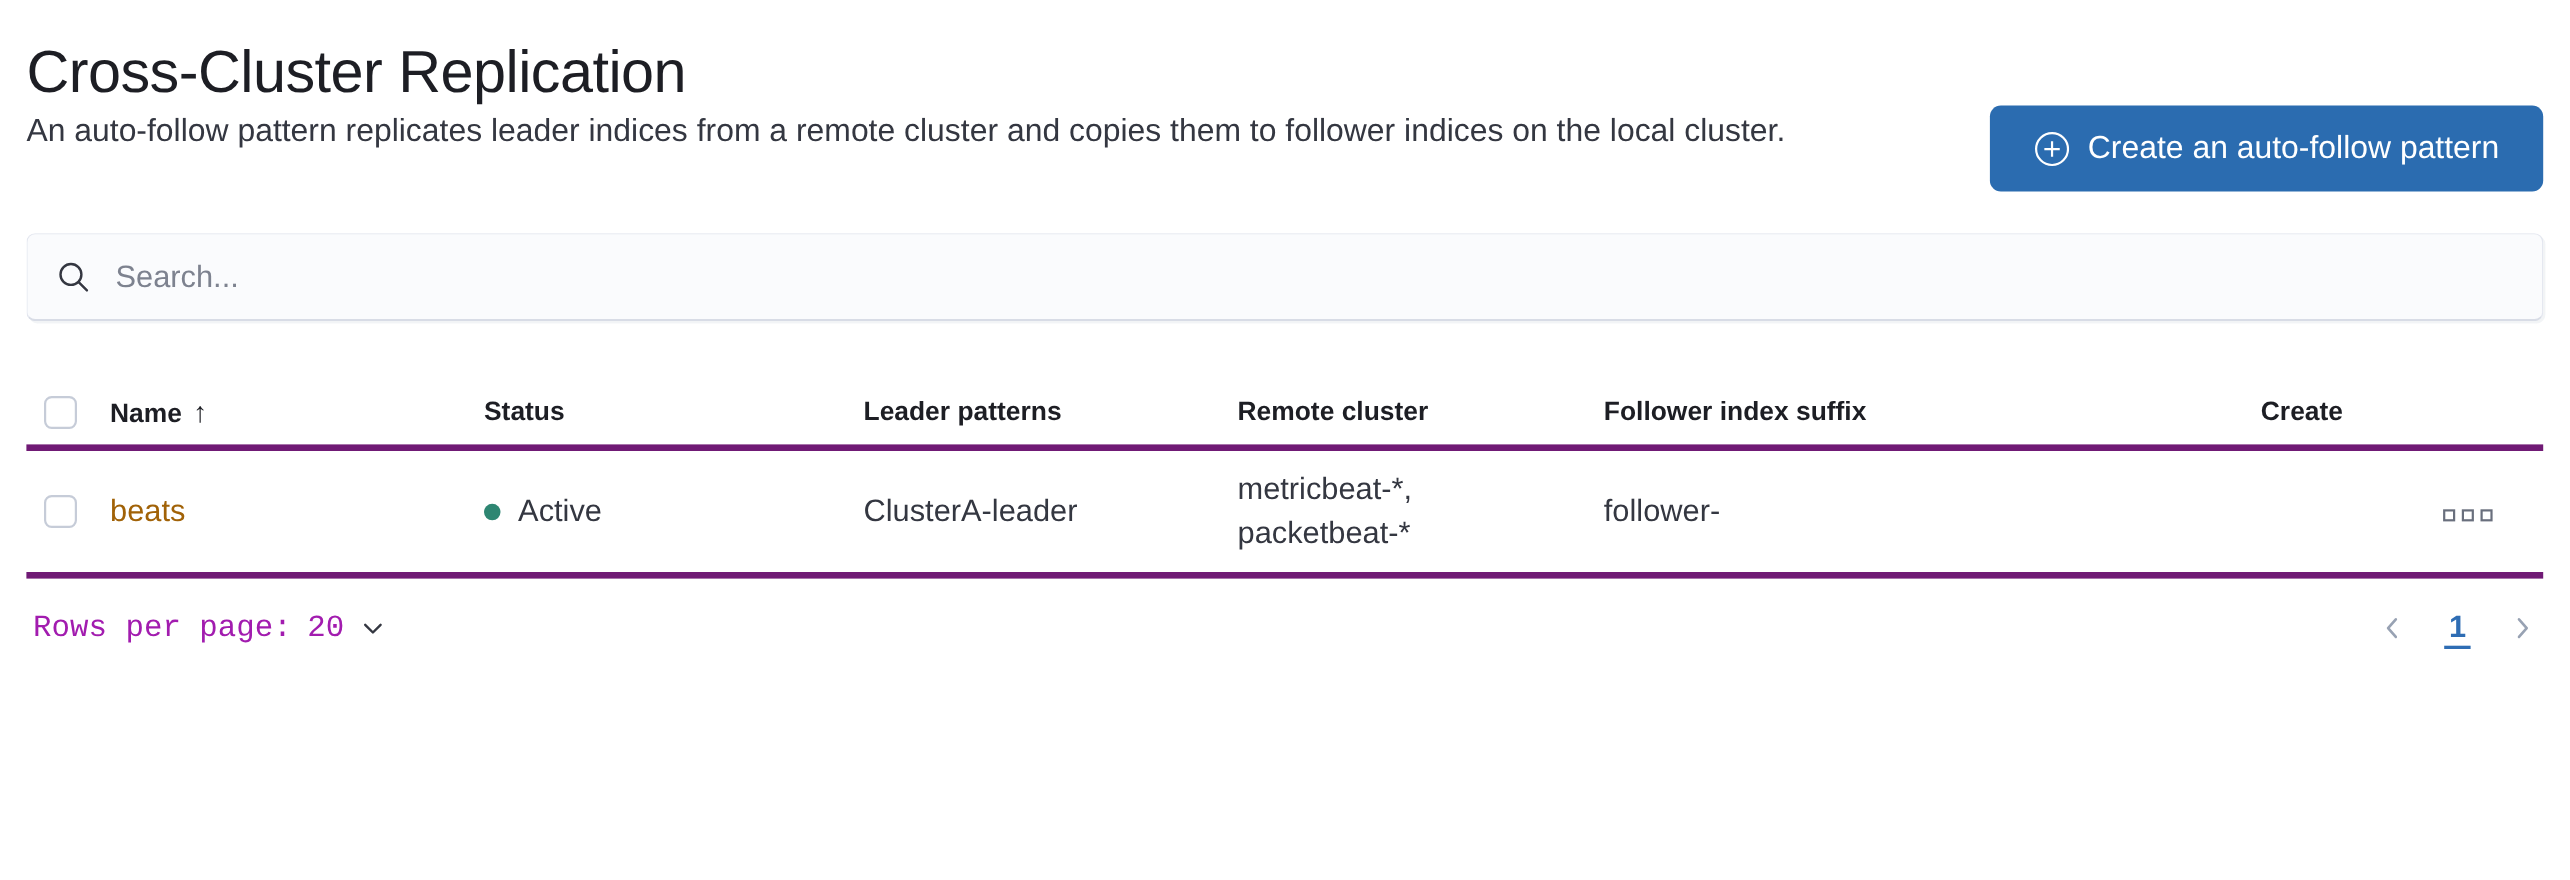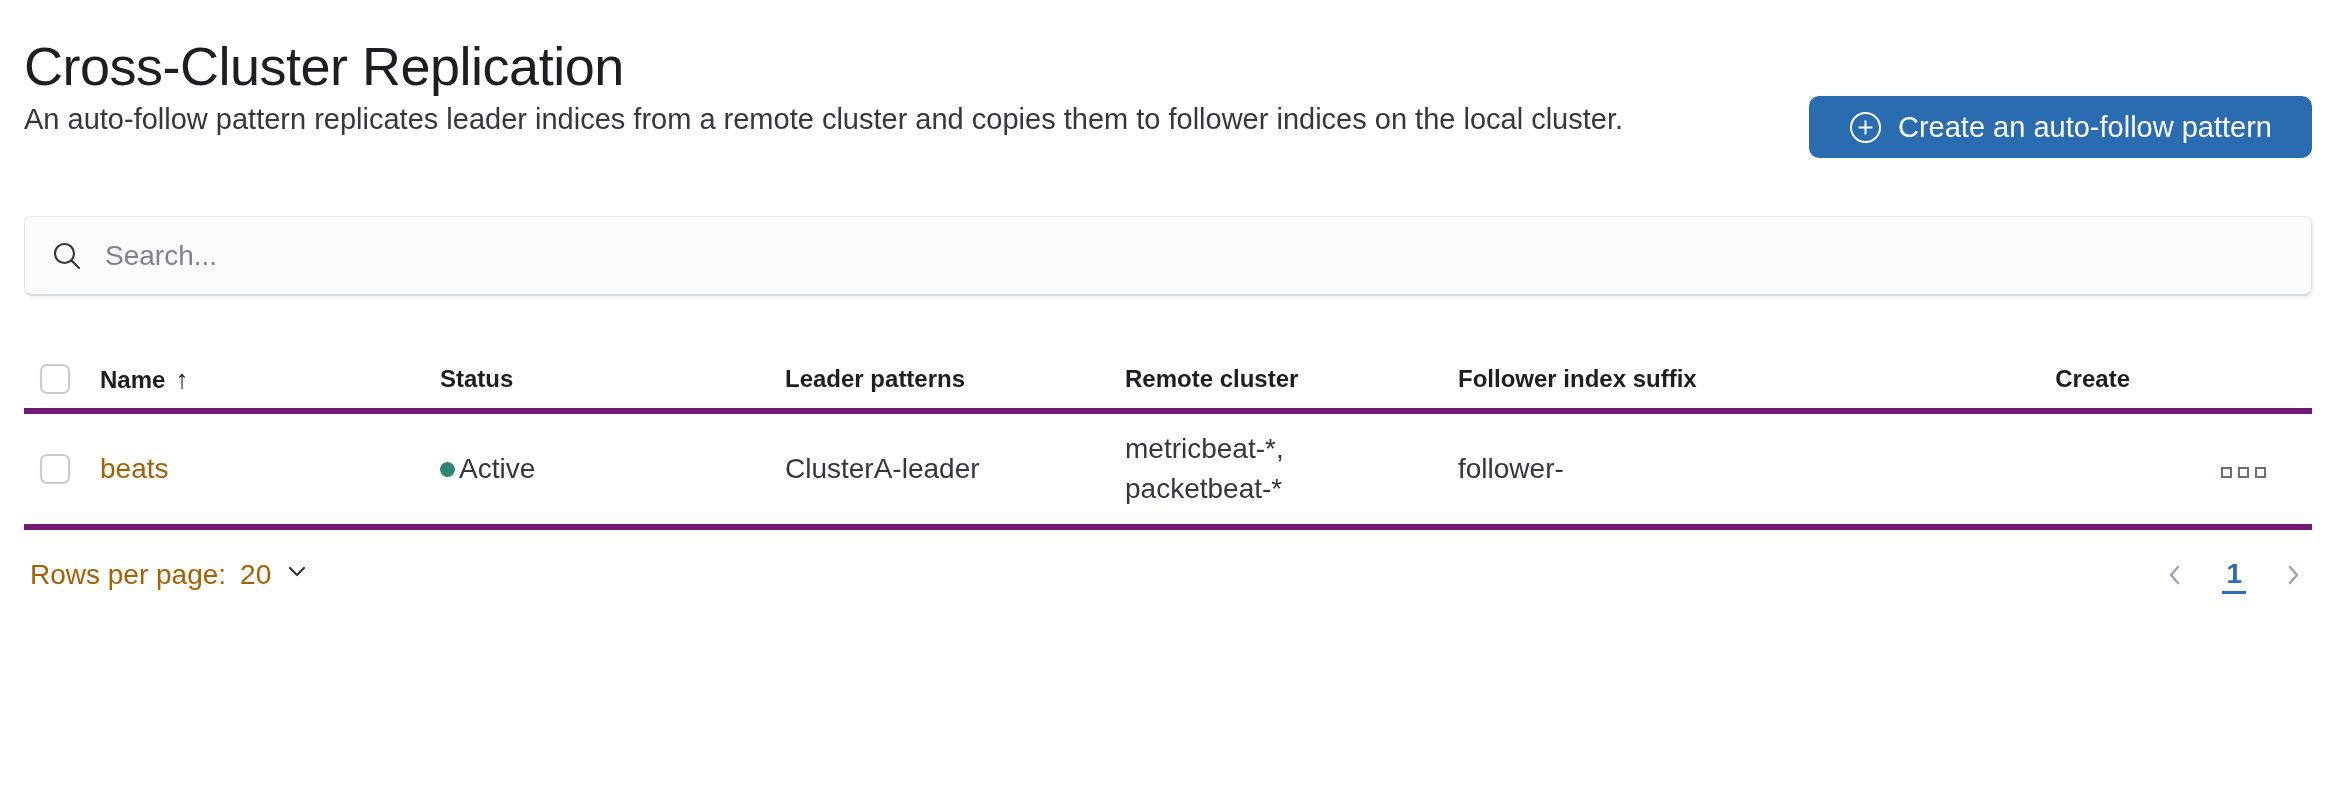--- a/index.html
+++ b/index.html
@@ -50,34 +50,34 @@
     max-width: 1700px;
     font-size: 29px;
     line-height: 47px;
     color: #343741;
   }
   .create-btn {
     flex: none;
     display: flex;
     align-items: center;
     gap: 16px;
-    height: 62px;
+    height: 78px;
     padding: 16px 40px;
     background: #2b6cb0;
     color: #fff;
     font-size: 29px;
     font-family: "Liberation Sans", sans-serif;
     border: none;
     border-radius: 10px;
     cursor: pointer;
   }
 
   
   .search-bar {
-    margin-top: 58px;
+    margin-top: 38px;
     height: 80px;
     display: flex;
     align-items: center;
     gap: 22px;
     padding: 0 26px;
     background: #fafbfd;
     border: 1px solid #e3e6ef;
     border-bottom: 2px solid #d8dce6;
     border-radius: 8px;
     box-shadow: 2px 2px 0 rgba(152,162,179,0.12);
@@ -114,46 +114,47 @@
   .td { font-size: 28px; color: #343741; padding-right: 40px; }
   .link { color: #a16207; text-decoration: none; cursor: pointer; }
   .checkbox {
     width: 30px; height: 30px;
     margin-left: 16px;
     border: 2px solid #c6ccd8;
     border-radius: 7px;
     background: #fff;
     cursor: pointer;
   }
-  .status-cell { display: flex; align-items: center; gap: 4px; }
+  .status-cell { display: flex; align-items: center; gap: 16px; }
   .health-dot { width: 15px; height: 15px; border-radius: 50%; background: #2e8672; }
   .patterns { line-height: 40px; max-width: 300px; }
   .actions-icon { display: inline-flex; gap: 6px; cursor: pointer; padding: 6px; }
   .actions-icon span {
     width: 11px; height: 11px;
     border: 2.5px solid #696f7d;
     background: transparent;
   }
 
   
   .table-footer {
     margin-top: 26px;
     display: flex;
     justify-content: space-between;
     align-items: center;
     padding: 0 6px;
   }
   .rows-per-page {
     display: flex;
+    align-items: center;
     gap: 14px;
     font-size: 28px;
-    color: #a16207;
+    color: #a21caf;
     cursor: pointer;
     background: none; border: none;
-    font-family: Liberation Sans, sans-serif;
+    font-family: Liberation Mono, monospace;
   }
   .pager { display: flex; align-items: center; gap: 34px; }
   .pager-chevron { cursor: pointer; display: flex; }
   .page-num {
     font-size: 28px;
     font-weight: bold;
     color: #2e6db4;
     border-bottom: 3px solid #2e6db4;
     padding: 2px 4px 1px;
     cursor: pointer;

